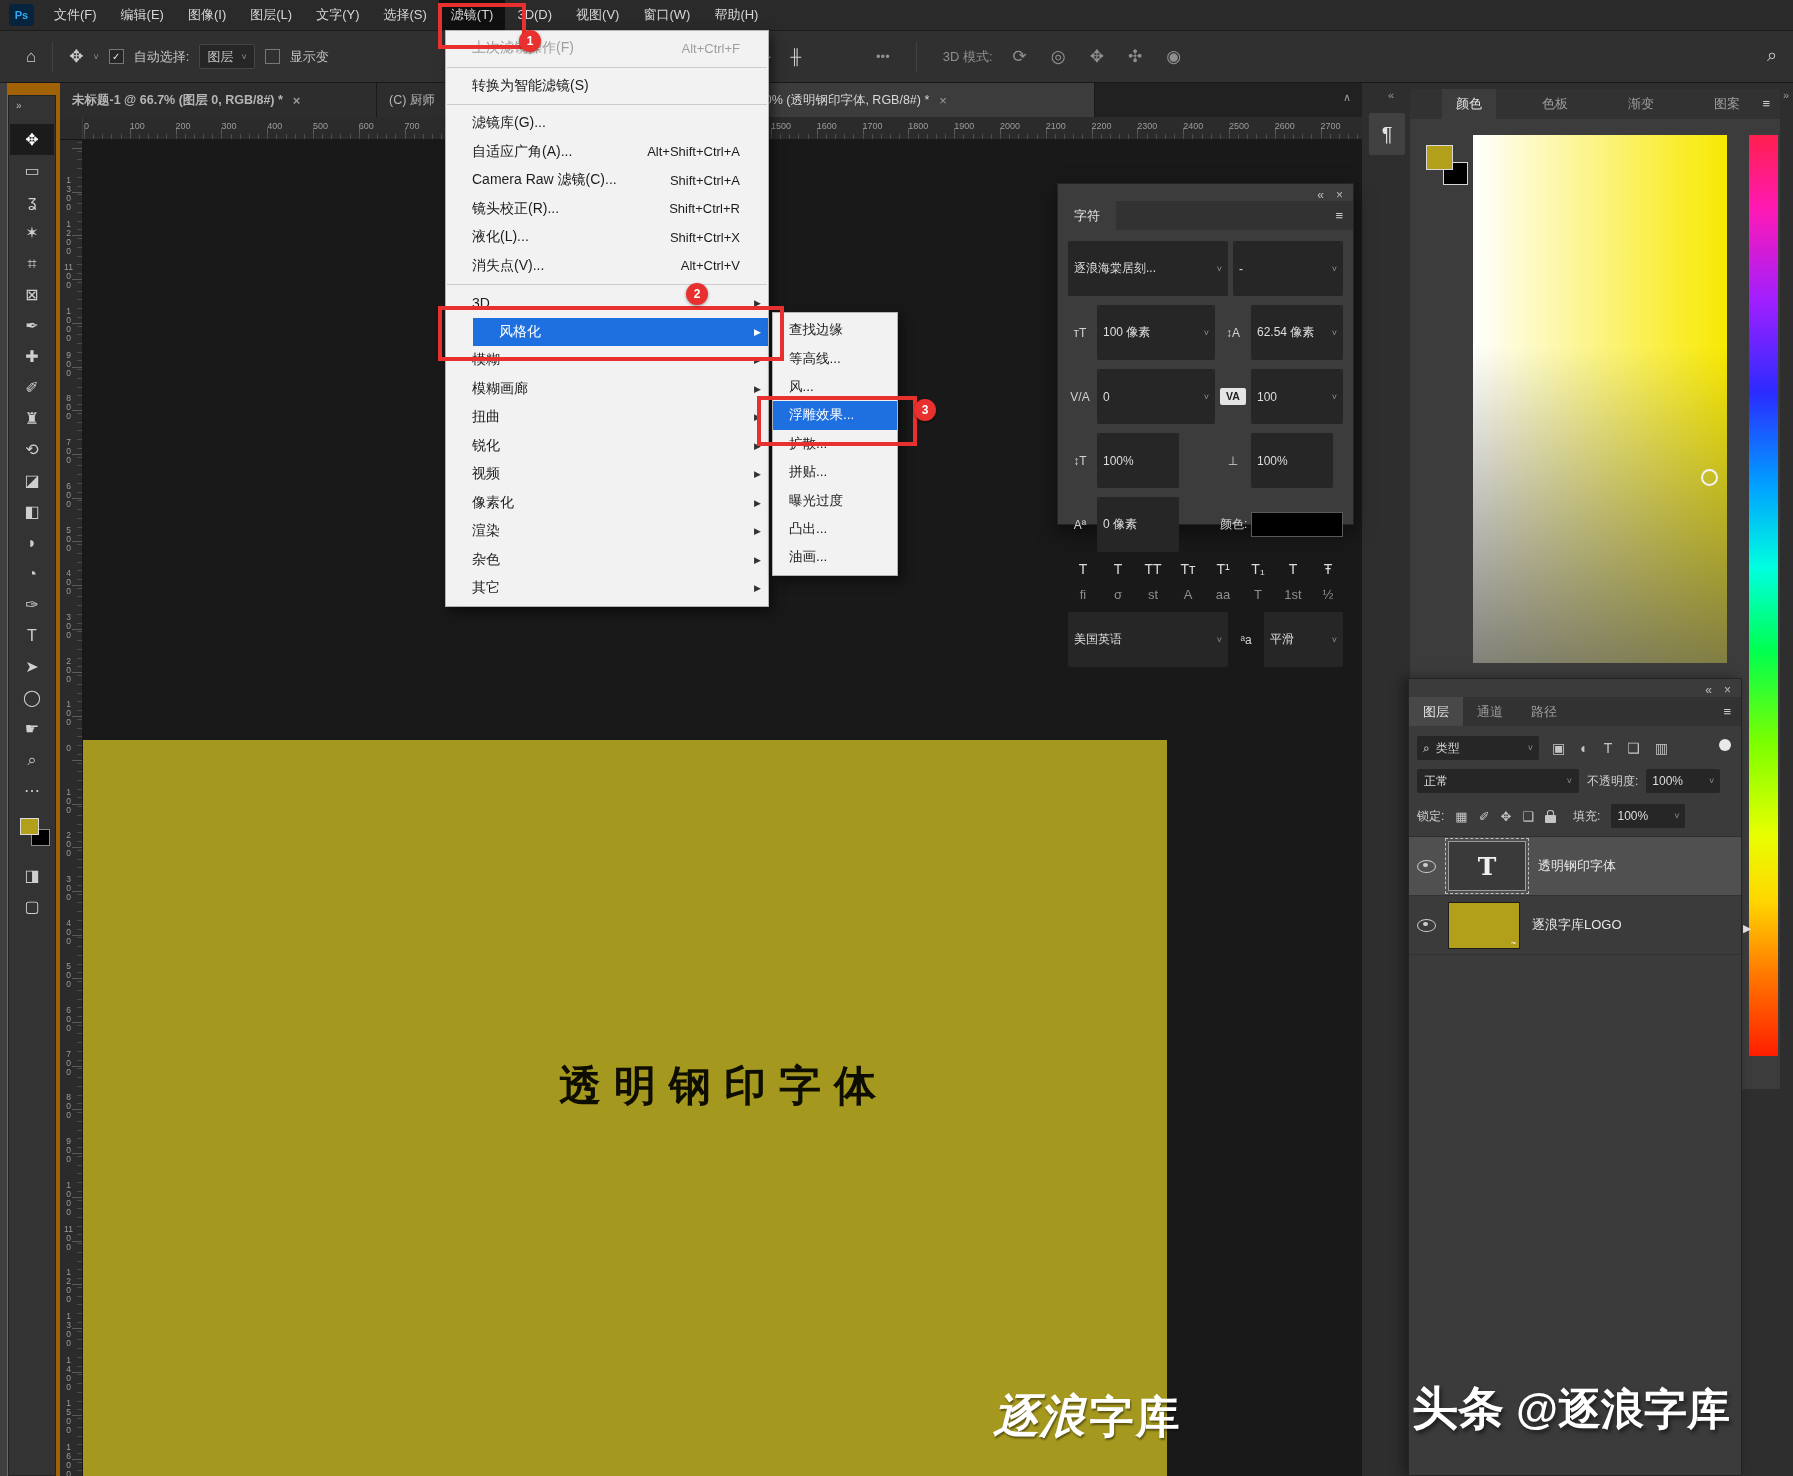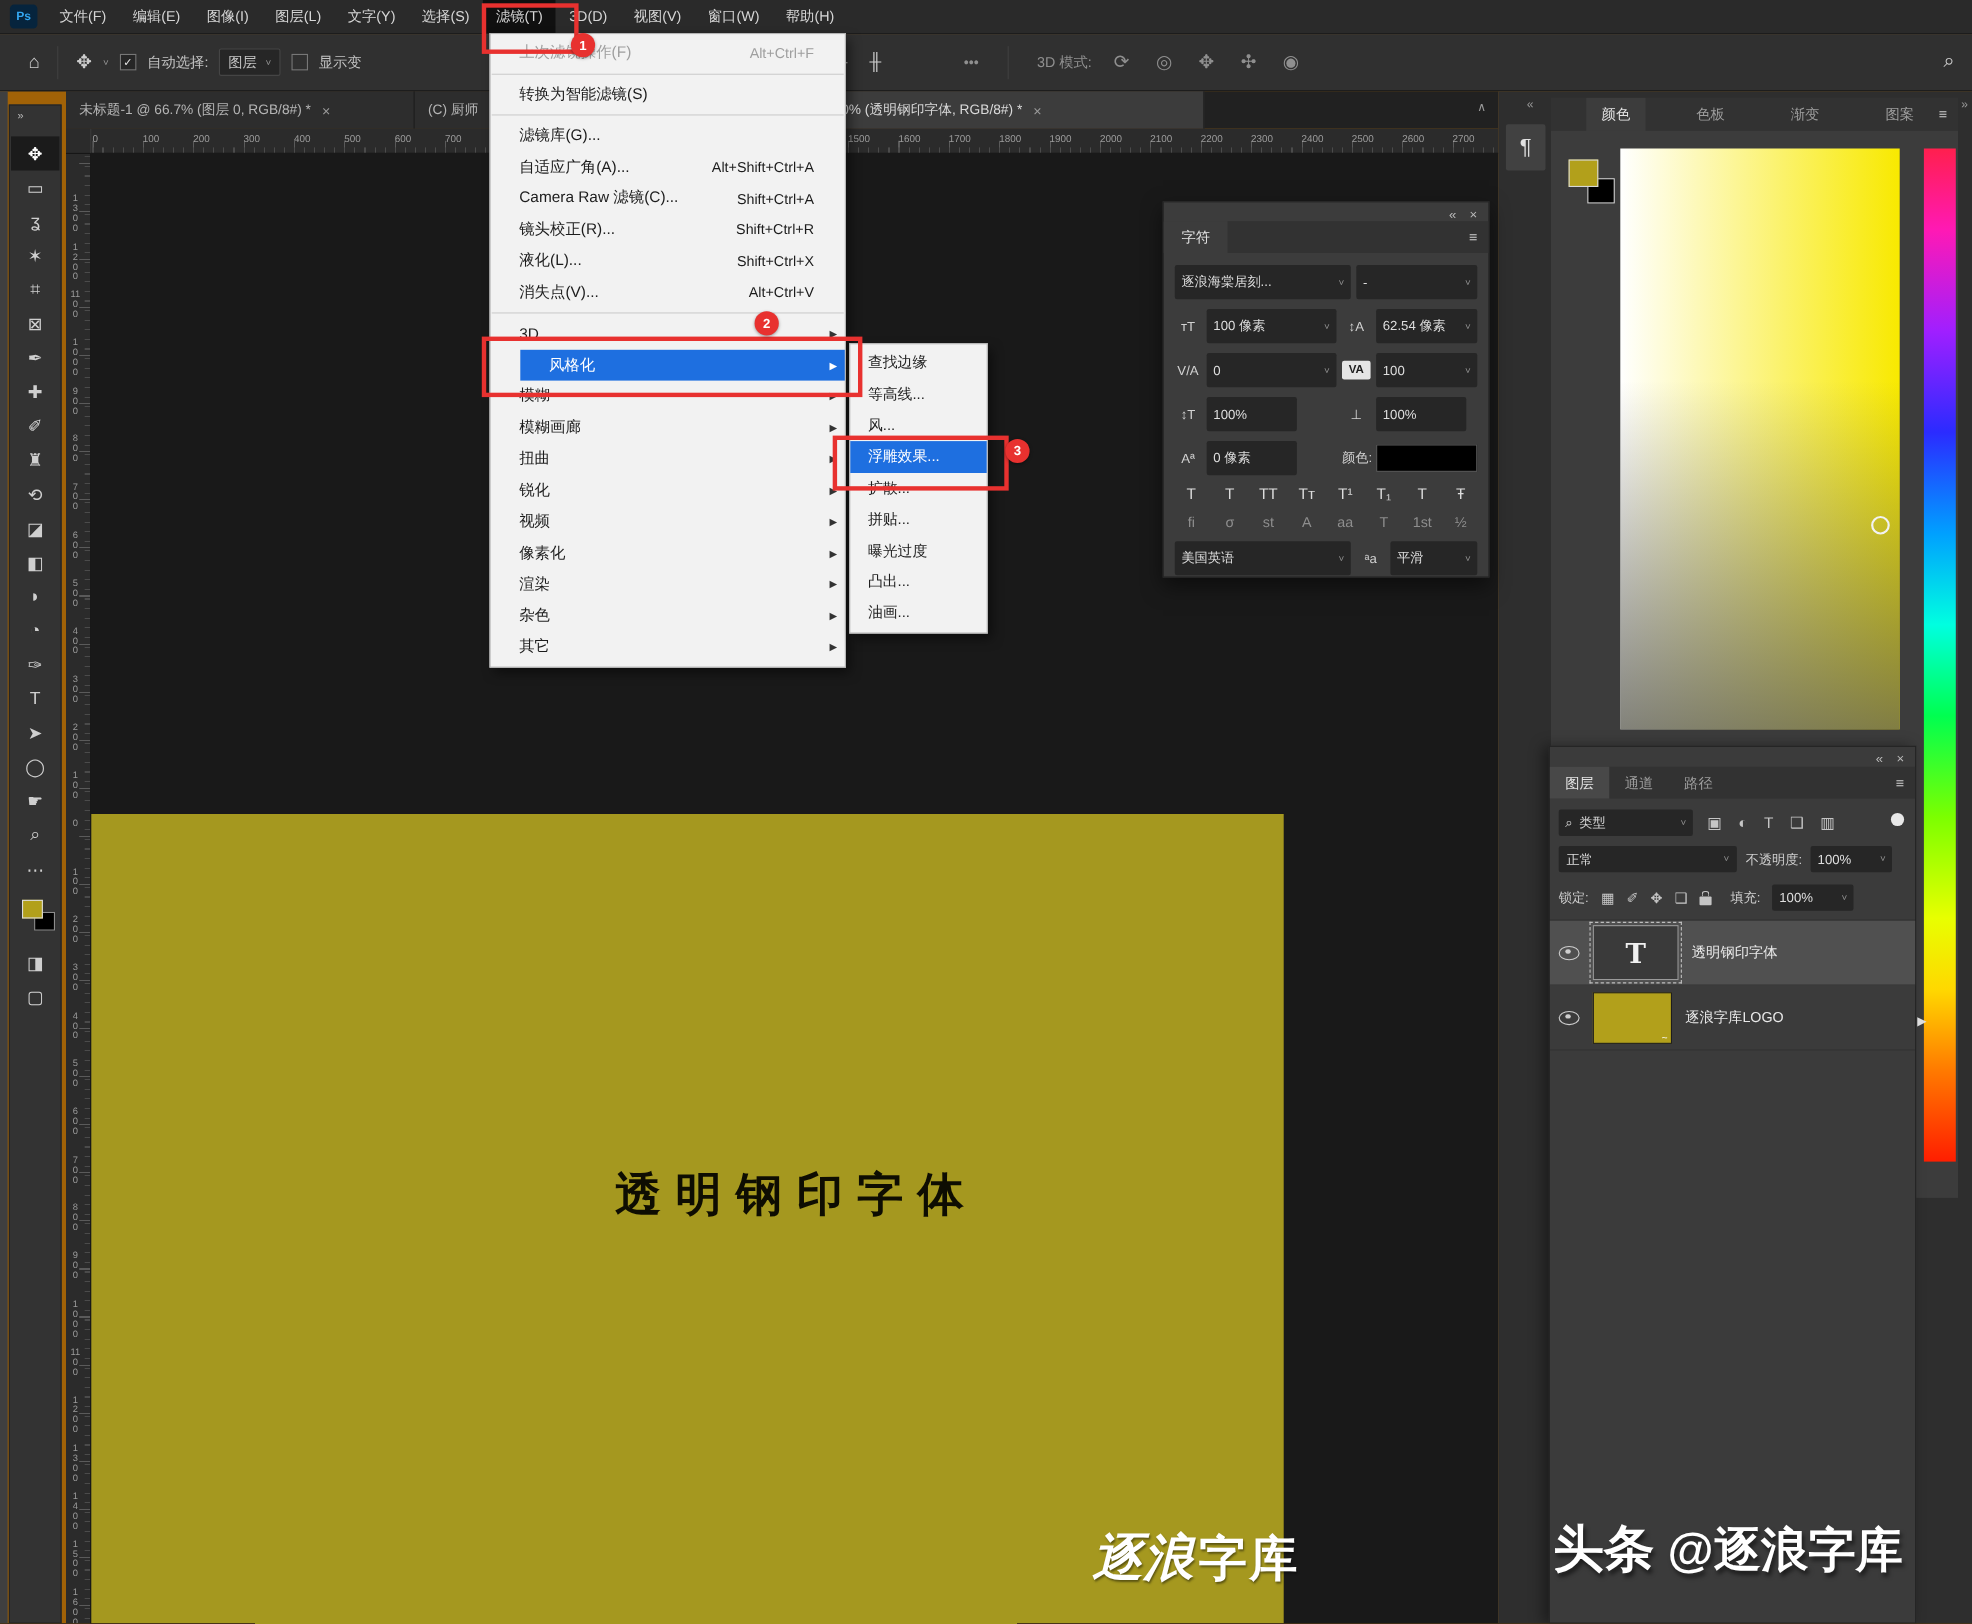--- a/index.html
+++ b/index.html
@@ -102,21 +102,21 @@
   .cp-tabs{margin-top:17px;height:29px;background:#323232;display:flex;position:relative;}
   .cp-tab{padding:0 16px;line-height:29px;background:#3c3c3c;color:#e3e3e3;font-size:13px;}
   .panel-menu{position:absolute;right:10px;top:7px;color:#cfcfcf;font-size:13px;}
   #cp-body{padding:11px 10px 0 10px;}
   .cp-row{display:grid;grid-template-columns:24px 118px 26px 1fr;align-items:center;gap:5px;margin-bottom:9px;}
   .cp-row.two{grid-template-columns:160px 1fr;}
   .cp-icon{color:#d2d2d2;font-size:12px;text-align:center;}
   .cp-icon.boxed{background:#e5e5e5;color:#1d1d1d;font-weight:bold;border-radius:2px;height:17px;
                  line-height:17px;font-size:10.5px;}
   .fld{background:#262626;border-radius:2px;height:23px;display:flex;align-items:center;
-       padding:4px 6px;font-size:12px;color:#dedede;white-space:nowrap;}
+       padding:16px 6px;font-size:12px;color:#dedede;white-space:nowrap;}
   .fld .cv{margin-left:auto;color:#959595;font-size:9px;}
   .colorlabel{font-size:12px;color:#d2d2d2;text-align:right;padding-right:4px;}
   #cp-swatch{height:23px;background:#000;border:1px solid #5a5a5a;}
   .btnrow{display:flex;justify-content:space-between;padding:0 6px;margin-bottom:10px;
           color:#dcdcdc;font-size:14px;}
   .btnrow span{min-width:18px;text-align:center;}
   .btnrow.ot{color:#8e8e8e;font-size:13px;}
   
   #dock{position:absolute;left:1362px;top:83px;width:431px;height:1393px;background:#2e2e2e;}
   #dock .collapse-l{position:absolute;left:26px;top:6px;color:#9a9a9a;font-size:11px;}
@@ -231,21 +231,21 @@
           <span class="ob-ico dim">◎</span>
           <span class="ob-ico dim">✥</span>
           <span class="ob-ico dim">✣</span>
           <span class="ob-ico dim">◉</span>
         </span>
     </div>
     <span id="ob-search">⌕</span>
   </div>
 
   <div id="tabbar">
-    <div class="doctab" style="width:292px;">
+    <div class="doctab" style="width:292px;font-weight:bold;">
       <span>未标题-1 @ 66.7% (图层 0, RGB/8#) *</span>
       <span class="x">×</span>
     </div>
     <div class="doctab" style="width:288px;">
       <span>(C) 厨师</span>
     </div>
     <div class="doctab active" style="width:380px;">
       <span>示题-2 @ 50% (透明钢印字体, RGB/8#) *</span>
       <span class="x">×</span>
     </div>

